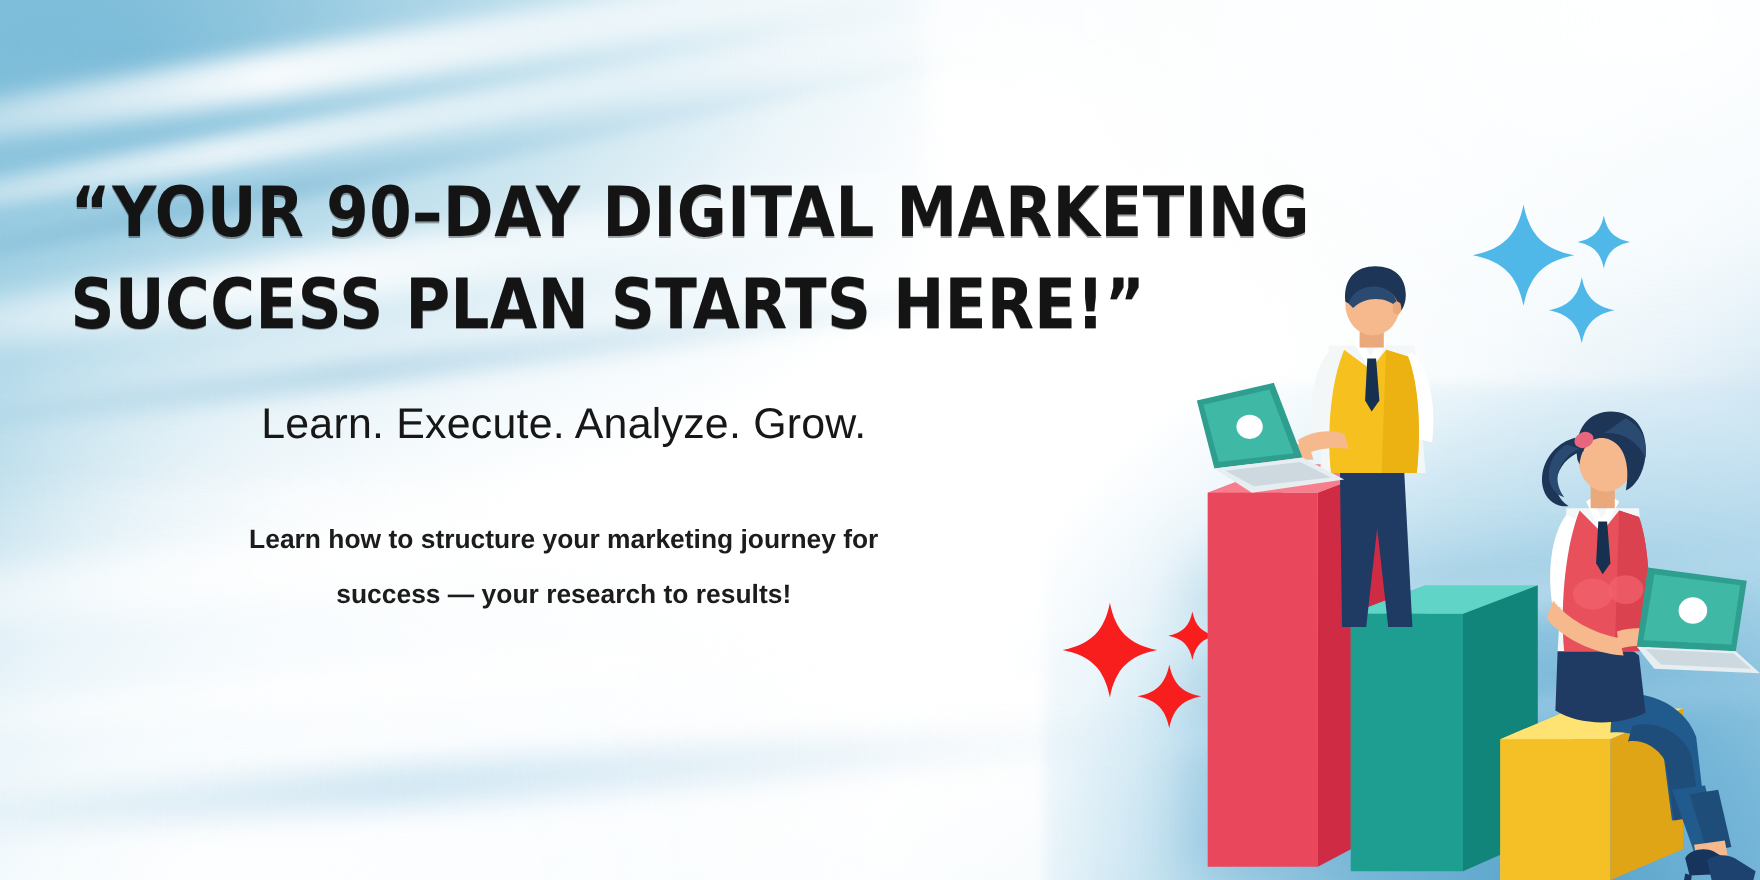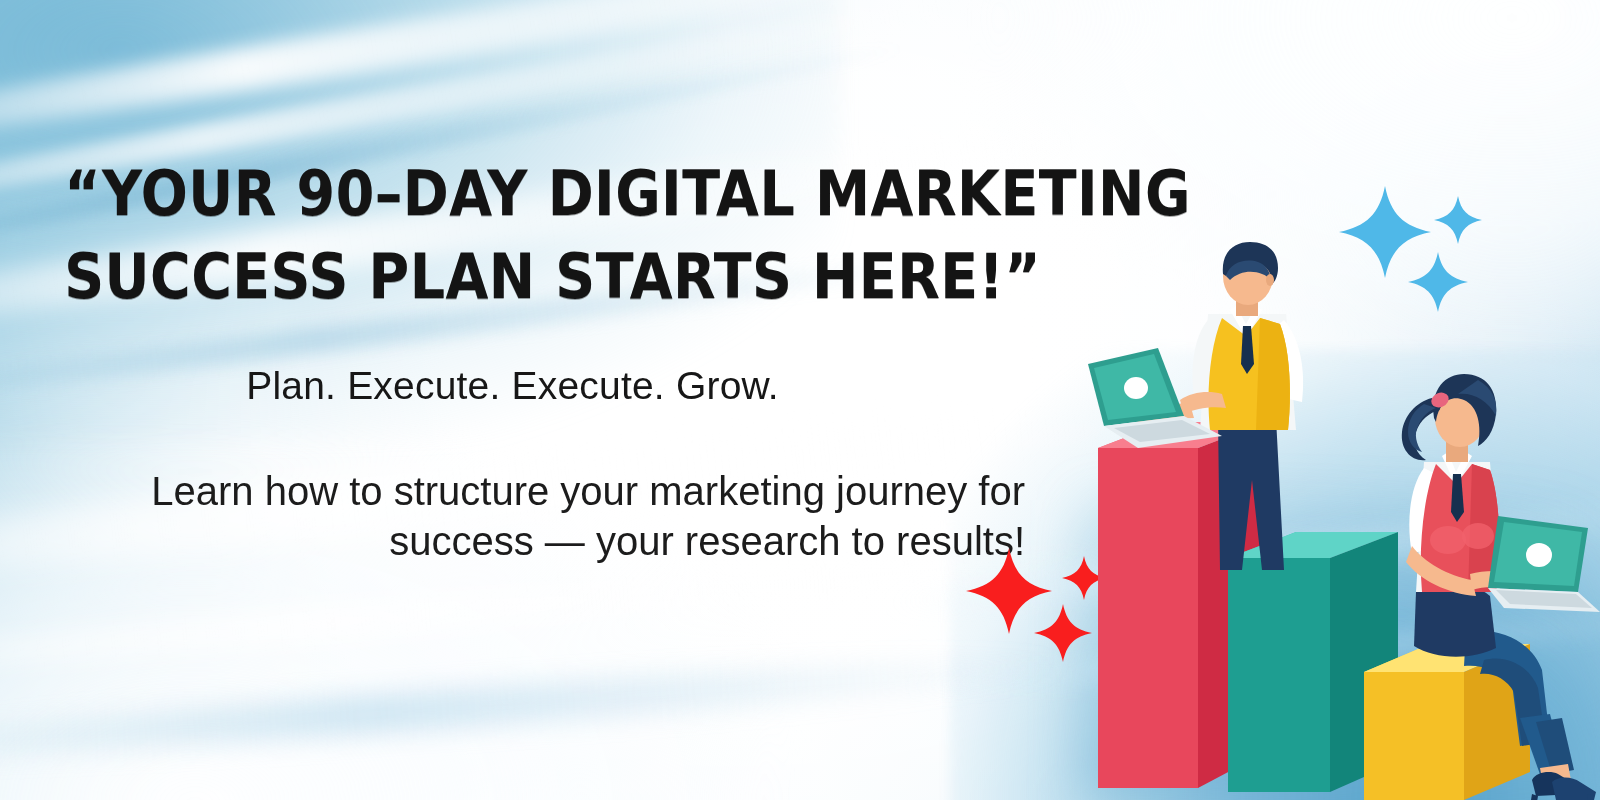--- a/index.html
+++ b/index.html
@@ -122,25 +122,25 @@
     color: #171717;
     font-family: "Liberation Sans", sans-serif;
     font-weight: 400;
     font-size: 39px;
     letter-spacing: 0.2px;
   }
   .subcopy {
     position: absolute;
     left: 0; top: 466px;
     width: 1025px;
-    text-align: right;
+    text-align: center;
     color: #1c1c1c;
     font-family: "Liberation Sans", sans-serif;
-    font-weight: 400;
-    font-size: 40px;
+    font-weight: 700;
+    font-size: 24px;
     line-height: 50px;
   }
   .subcopy .sc-line { display: block; }
 
   
   .sparkle { position: absolute; }
 
   
   .illustration {
     position: absolute;
@@ -171,21 +171,21 @@
     <div class="streak s8"></div>
     <div class="streak s9"></div>
     <div class="streak s10"></div>
   </div>
 
   <div class="text-col">
     <div class="headline">
       <span class="hl-line">“YOUR 90–DAY DIGITAL MARKETING</span>
       <span class="hl-line">SUCCESS PLAN STARTS HERE!”</span>
     </div>
-    <div class="tagline">Plan. Execute. Execute. Grow.</div>
+    <div class="tagline">Learn. Execute. Analyze. Grow.</div>
     <div class="subcopy">
       <span class="sc-line">Learn how to structure your marketing journey for</span>
       <span class="sc-line">success — your research to results!</span>
     </div>
   </div>
 
   <div id="sparkle-layer">
       <div class="sparkle" style="left: 1339px; top: 186px; width: 92px; height: 92px;"><svg viewBox="0 0 100 100" width="92" height="92">
           <path d="M50 0 C56 30 70 44 100 50 C70 56 56 70 50 100 C44 70 30 56 0 50 C30 44 44 30 50 0 Z" fill="#4fb8e8"></path>
         </svg></div>

